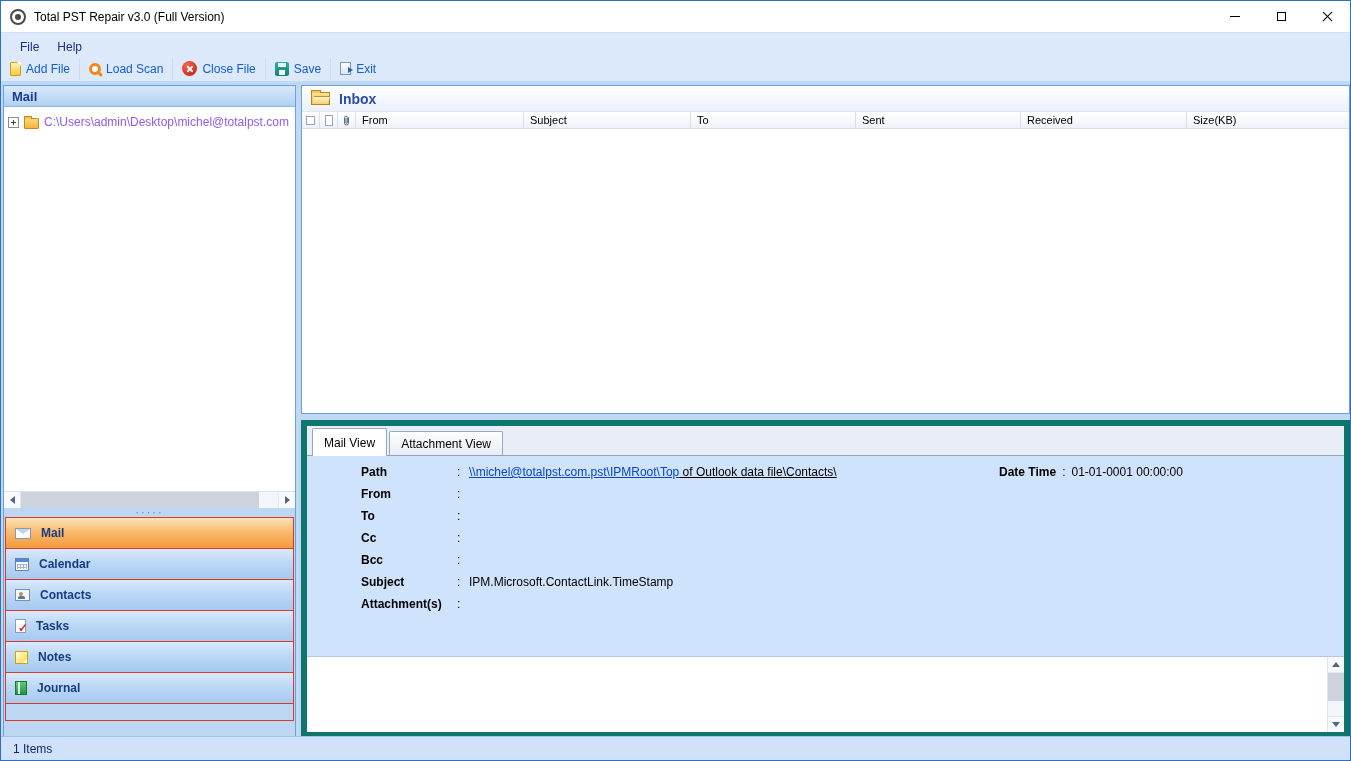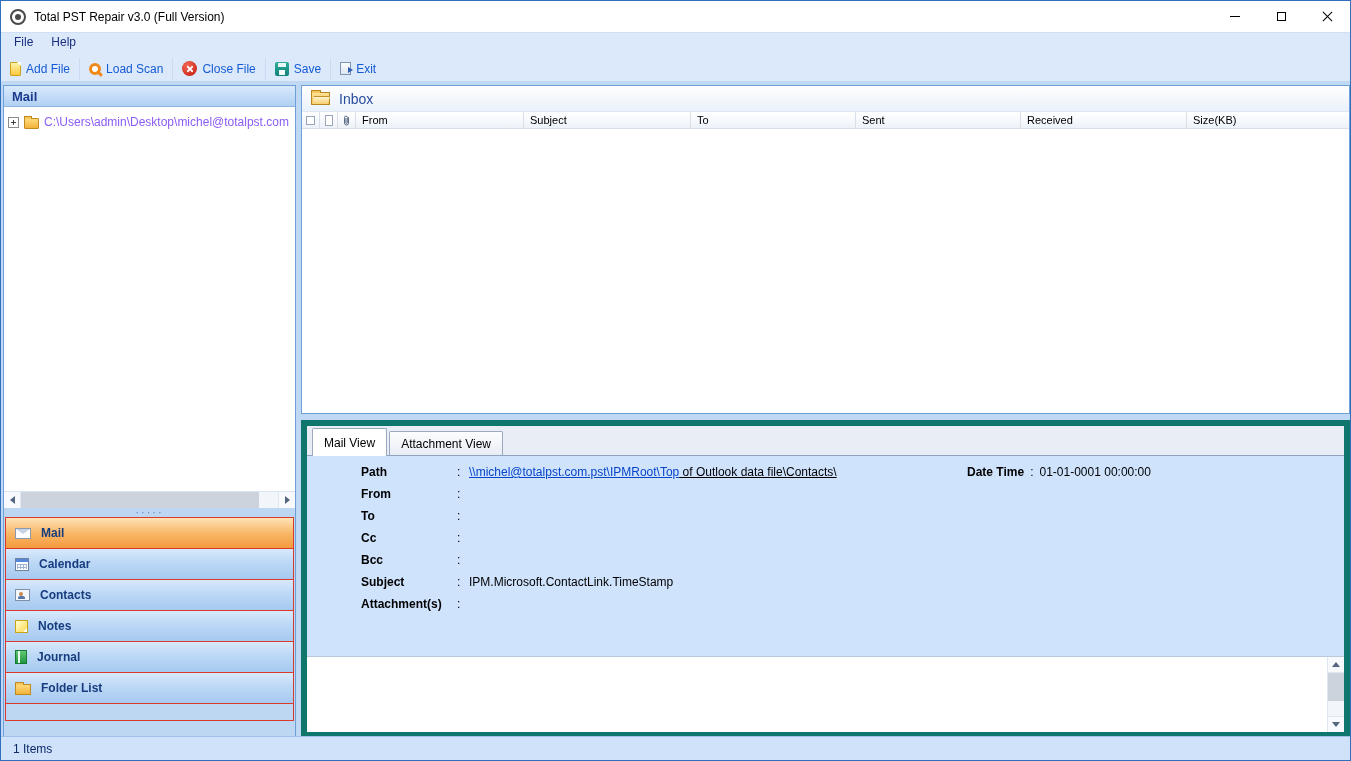--- a/index.html
+++ b/index.html
@@ -43,21 +43,21 @@
     content: ""; position: absolute; left: -1px; top: 5px;
     width: 13px; height: 1px; background: #000;
   }
   .close-glyph::before { transform: rotate(45deg); }
   .close-glyph::after { transform: rotate(-45deg); }
 
   
   .menubar {
     height: 24px; background: #dcе9fb; background: #dce9fb;
     border-top: 1px solid #cfe0f6;
-    display: flex; align-items: flex-start; padding-left: 4px; flex: none;
+    display: flex; align-items: flex-end; padding-left: 10px; flex: none;
   }
   .menu-item {
     padding: 2px 9px; font-size: 12px; color: #1a2f80; cursor: default;
   }
 
   
   .toolbar {
     height: 26px; background: #dce9fb;
     border-bottom: 1px solid #c3d8f2;
     display: flex; align-items: center; flex: none;
@@ -303,21 +303,21 @@
   .inbox-ic::before {
     content: ""; position: absolute; left: -1px; top: -3px;
     width: 8px; height: 2px; background: #f6c75a; border: 1px solid #b8861f;
     border-bottom: none;
   }
   .inbox-ic::after {
     content: ""; position: absolute; left: 0; bottom: 0; width: 16px; height: 7px;
     background: linear-gradient(#fdf3cf, #f7cf6e);
     border-top: 1px solid #c49227; transform: skewX(-14deg); transform-origin: bottom left;
   }
-  .inbox-title { font-weight: normal; font-size: 14px; color: #2a4d9e; }
+  .inbox-title { font-weight: bold; font-size: 14px; color: #2a4d9e; }
 
   .table-header {
     height: 17px; flex: none; display: flex;
     background: linear-gradient(#ffffff, #edf2f9);
     border-bottom: 1px solid #d8dfe9;
     font-size: 11px; color: #000;
   }
   .th-cell {
     border-right: 1px solid #d8dfe9; padding: 2px 4px 0 6px;
     overflow: hidden; white-space: nowrap; flex: none;
@@ -359,21 +359,21 @@
   .preview {
     height: 200px; flex: none; background: #cfe3fd;
     padding: 9px 0 0 9px; position: relative; font-size: 12px;
   }
   .p-row { display: flex; height: 22px; align-items: flex-start; margin-left: 45px; }
   .p-label { width: 96px; font-weight: bold; color: #000; flex: none; }
   .p-sep { width: 12px; color: #000; flex: none; }
   .p-value { color: #000; white-space: nowrap; }
   .link-primary { color: #0645c8; text-decoration: underline; cursor: pointer; }
   .link-secondary { color: #000; text-decoration: underline; cursor: pointer; }
-  .datetime { position: absolute; left: 660px; top: 9px; display: flex; }
+  .datetime { position: absolute; left: 692px; top: 9px; display: flex; }
   .dt-label { font-weight: bold; margin-right: 6px; }
   .dt-sep { margin-right: 6px; }
 
   .bottom-white { flex: 1; background: #fff; position: relative; border-top: 1px solid #b9c9dd; }
   .vscroll {
     position: absolute; right: 0; top: 0; bottom: 0; width: 17px;
     background: #f2f5fa; border-left: 1px solid #e0e6ef;
     display: flex; flex-direction: column;
   }
   .v-btn {
@@ -481,30 +481,30 @@
         </div>
         <div class="nav-item">
           <div class="nic nic-cal"></div>
           <span>Calendar</span>
         </div>
         <div class="nav-item">
           <div class="nic nic-contacts"></div>
           <span>Contacts</span>
         </div>
         <div class="nav-item">
+          <div class="nic nic-tasks"></div>
+          <span>Tasks</span>
+        </div>
+        <div class="nav-item">
           <div class="nic nic-notes"></div>
           <span>Notes</span>
         </div>
         <div class="nav-item">
           <div class="nic nic-journal"></div>
           <span>Journal</span>
-        </div>
-        <div class="nav-item">
-          <div class="nic nic-folder"></div>
-          <span>Folder List</span>
         </div>
         <div class="nav-fill"></div>
       </div>
       <div class="left-fill"></div>
     </div>
 
     <div class="right-panel">
 
       <div class="top-box">
         <div class="inbox-header">

